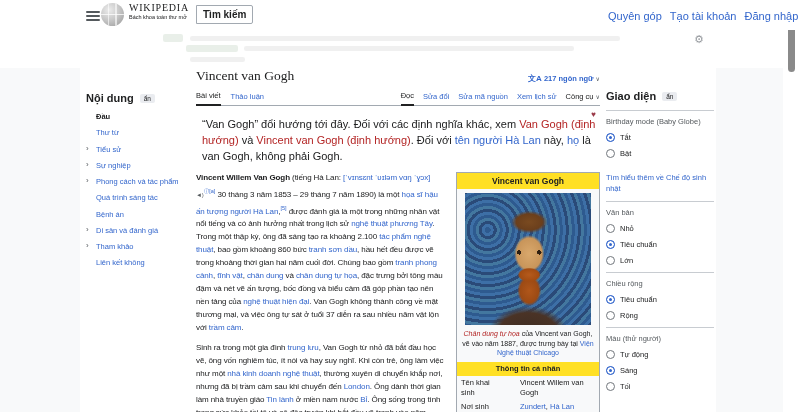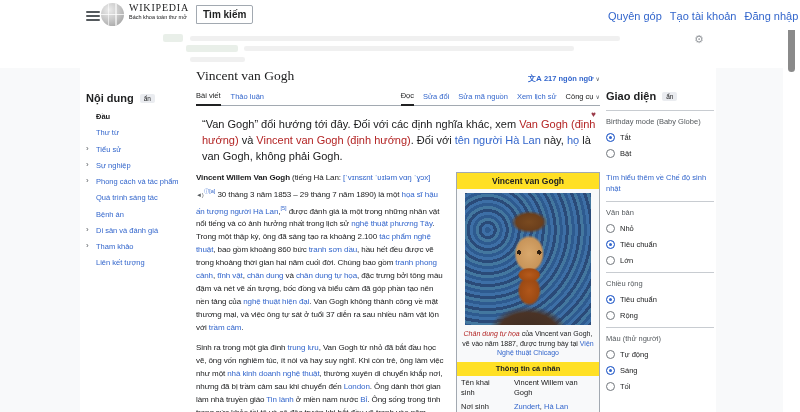--- a/index.html
+++ b/index.html
@@ -84,21 +84,21 @@
       radial-gradient(circle 2.2px at 59% 45%, #2e1f12 97%, transparent),
       radial-gradient(ellipse 16px 10px at 51% 62%, #b55a1c 0%, #a34c12 60%, transparent 72%),
       radial-gradient(ellipse 17px 22px at 51% 74%, #b0561a 0%, #9c4a14 55%, transparent 70%),
       radial-gradient(ellipse 21px 26px at 51% 46%, #d9a86c 0%, #c8955a 60%, transparent 72%),
       radial-gradient(ellipse 26px 16px at 51% 22%, #7a4a20 0%, #6b3f1c 50%, transparent 70%),
       radial-gradient(ellipse 52px 34px at 50% 105%, #3f2d22 0%, #4a3326 55%, transparent 75%),
       repeating-radial-gradient(circle at 18% 28%, #2e5a8f 0 3px, #3d6fa6 3px 6px, #2a4a78 6px 9px, #43779f 9px 12px)}
   .ib-caption{text-align:center;font-size:7px;line-height:9.5px;padding:1px 5px 4px}
   .ib-section{background:#ffe025;font-weight:bold;text-align:center;font-size:7.5px;padding:2px}
   .ib-group{font-weight:bold;padding:3px 4px 1px}
-  .ib-row{display:grid;grid-template-columns:44px 1fr;gap:9px;padding:2px 4px}
+  .ib-row{display:grid;grid-template-columns:44px 1fr;gap:15px;padding:2px 4px}
   .ib-label{color:#202122}
   .ib-value{color:#202122}
 
   
   .appearance{position:absolute;left:606px;top:90px;width:108px;font-size:7.5px;z-index:6}
   .app-group{border-top:1px solid #c8ccd1;margin-top:7px;padding-top:6px}
   .group-heading{color:#54595d;margin-bottom:4px}
   .option{display:flex;align-items:center;margin:7px 0;cursor:pointer}
   .radio{width:9px;height:9px;border:1px solid #72777d;border-radius:50%;background:#fff;display:inline-block;margin-right:5px;box-sizing:border-box;flex:none}
   .radio.checked{background:#36c;border-color:#36c;box-shadow:inset 0 0 0 2px #fff}
@@ -148,21 +148,21 @@
   </div>
   <div class="toc-item active"><span>Đầu</span></div>
   <div class="toc-item"><span>Thư từ</span></div>
   <div class="toc-item"><span class="toc-chevron">›</span><span>Tiểu sử</span></div>
   <div class="toc-item"><span class="toc-chevron">›</span><span>Sự nghiệp</span></div>
   <div class="toc-item"><span class="toc-chevron">›</span><span>Phong cách và tác phẩm</span></div>
   <div class="toc-item"><span>Quá trình sáng tác</span></div>
   <div class="toc-item"><span>Bệnh án</span></div>
   <div class="toc-item"><span class="toc-chevron">›</span><span>Di sản và đánh giá</span></div>
   <div class="toc-item"><span class="toc-chevron">›</span><span>Tham khảo</span></div>
-  <div class="toc-item"><span>Liên kết tượng</span></div>
+  <div class="toc-item"><span>Liên kết không</span></div>
 </nav>
 
 <main class="main">
   <div class="title-row">
     <h1>Vincent van Gogh</h1>
     <div class="lang-btn">
       <span class="lang-icon">文A</span><span>217 ngôn ngữ</span> <span class="caret">∨</span>
     </div>
   </div>
   <div class="tabbar">

